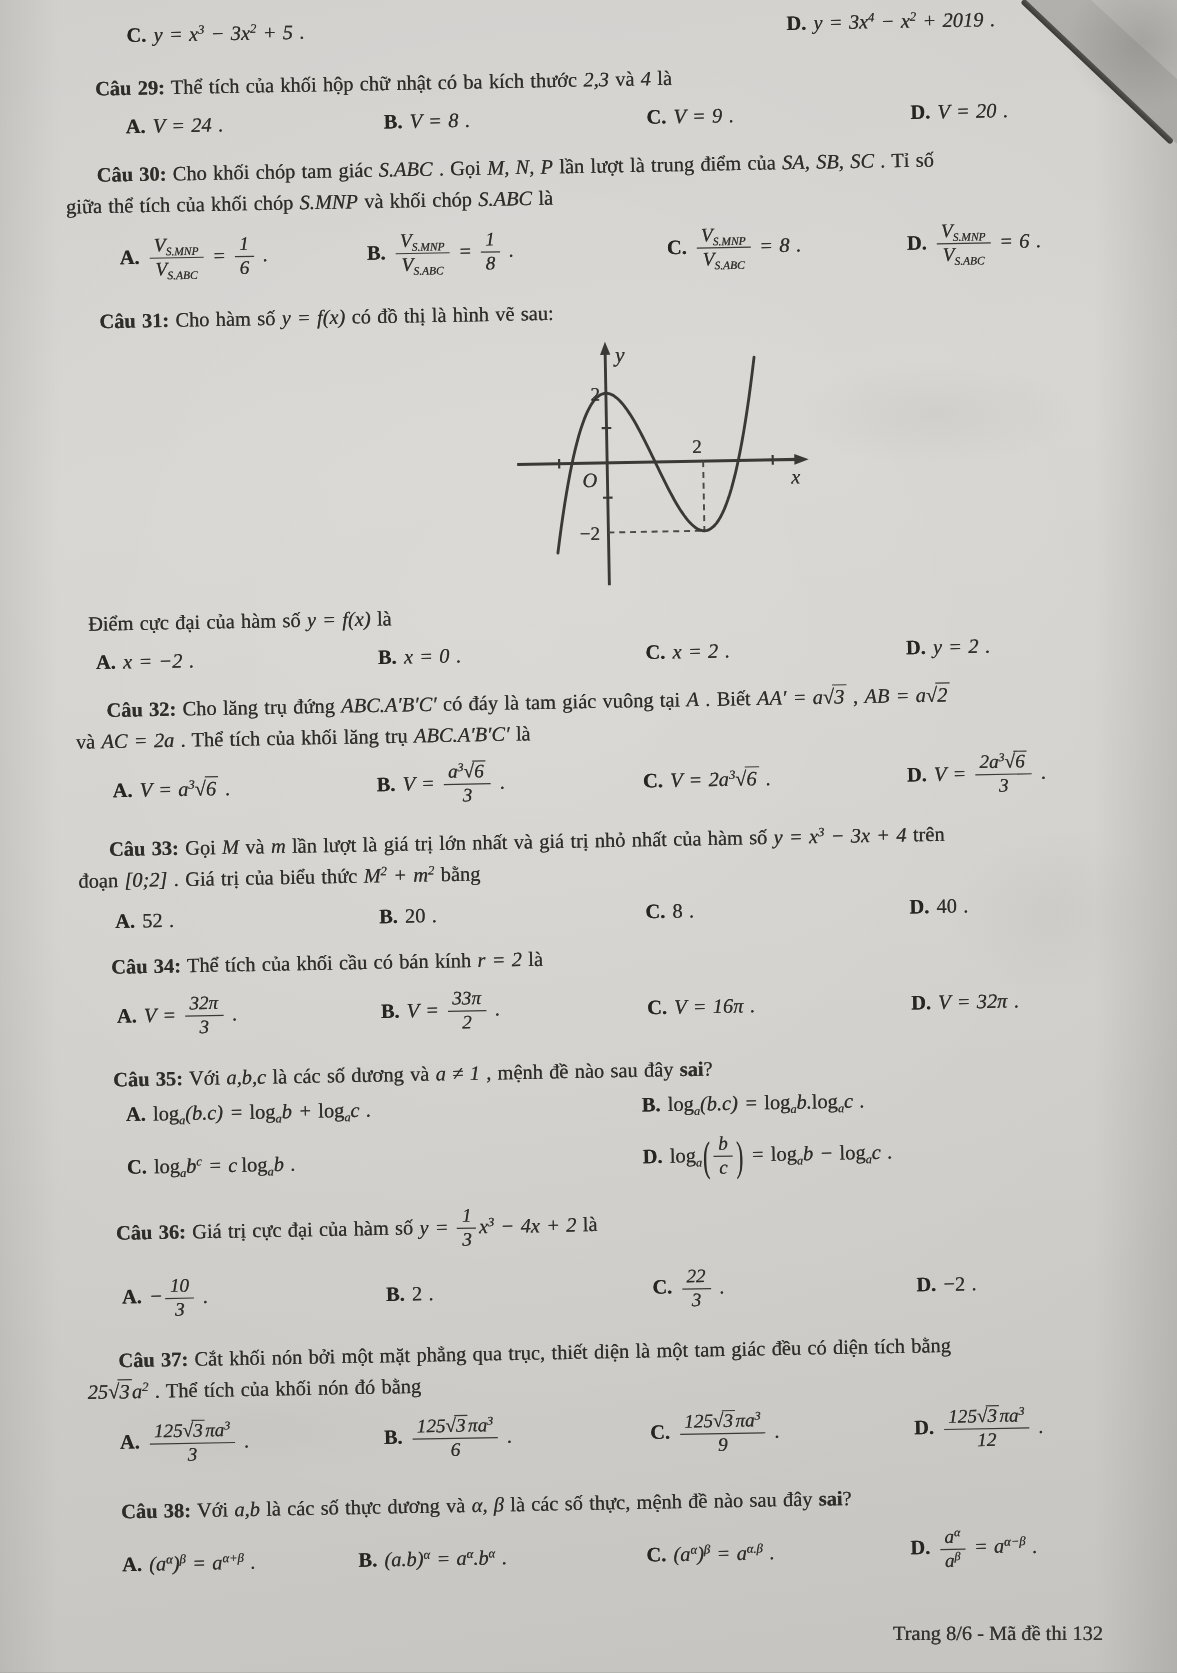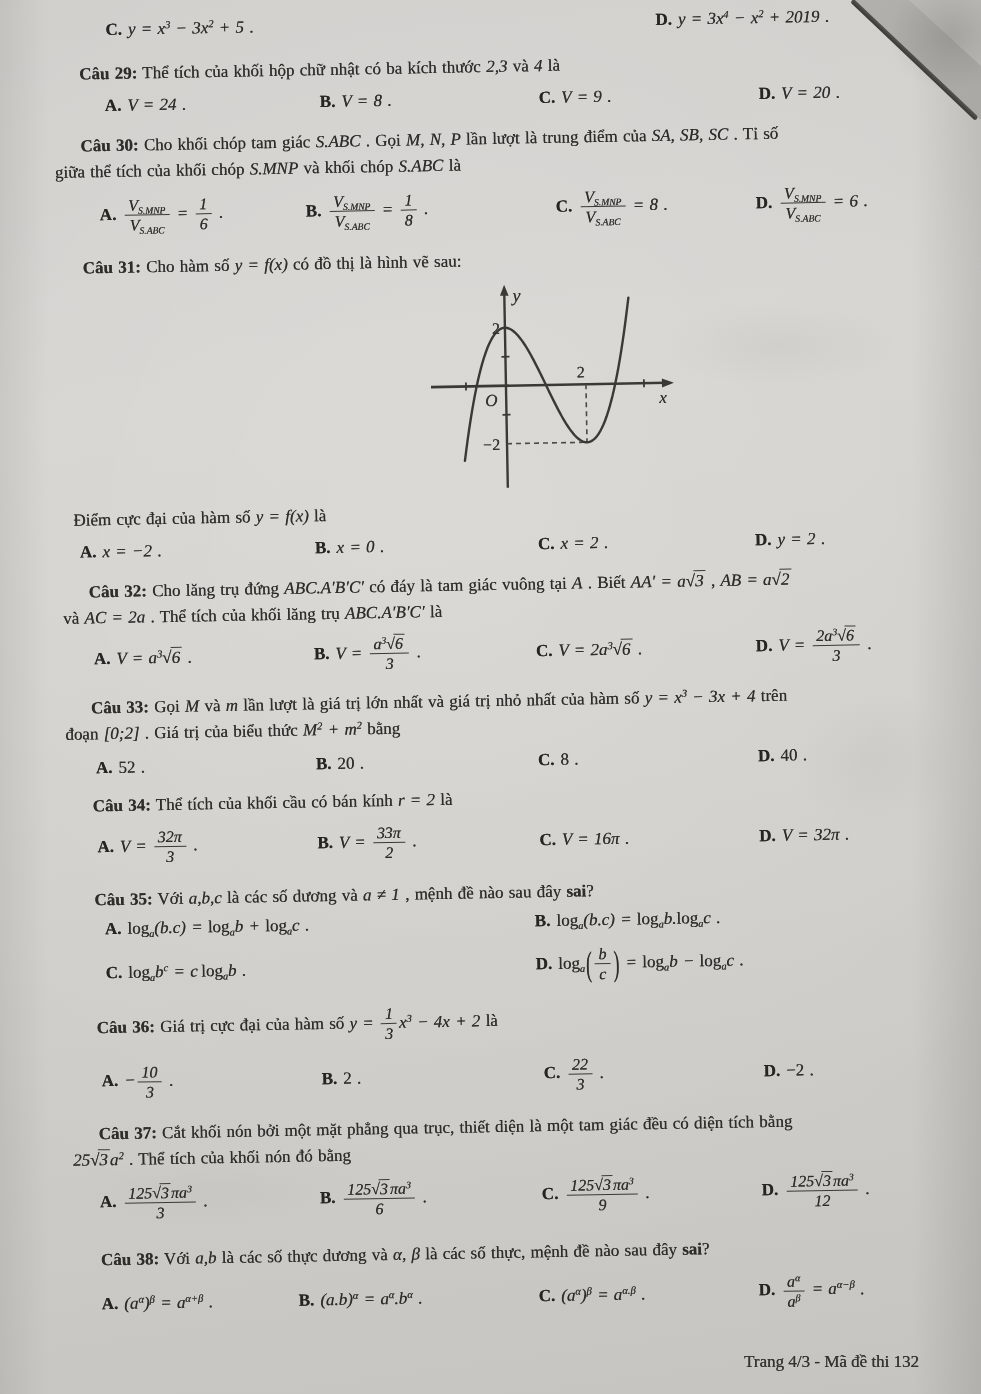--- a/index.html
+++ b/index.html
@@ -196,20 +196,20 @@
       <div class="qline"><b>Câu 38:</b> Với <i class="m">a,b</i> là các số thực dương và <i class="m">α, β</i> là các số thực, mệnh đề nào sau đây <b>sai</b>?</div>
       <div class="opts m38" style="margin-top:4px;">
         <span class="opt"><b>A.</b><span><i class="m">(a<sup>α</sup>)<sup>β</sup> = a<sup>α+β</sup></i> .</span></span>
         <span class="opt"><b>B.</b><span><i class="m">(a.b)<sup>α</sup> = a<sup>α</sup>.b<sup>α</sup></i> .</span></span>
         <span class="opt"><b>C.</b><span><i class="m">(a<sup>α</sup>)<sup>β</sup> = a<sup>α.β</sup></i> .</span></span>
         <span class="opt"><b>D.</b><span><i class="m"><span class="fr"><span class="nu">a<sup>α</sup></span><span class="de">a<sup>β</sup></span></span> = a<sup>α−β</sup></i> .</span></span>
       </div>
     </div>
   </div>
 
-  <div class="footer">Trang 4/3 - Mã đề thi 132</div>
+  <div class="footer">Trang 8/6 - Mã đề thi 132</div>
 
   <div class="corner">
     <div class="bed"></div>
     <div class="lite"></div>
     <div class="edge"></div>
   </div>
 </div>
 
 </body></html>

